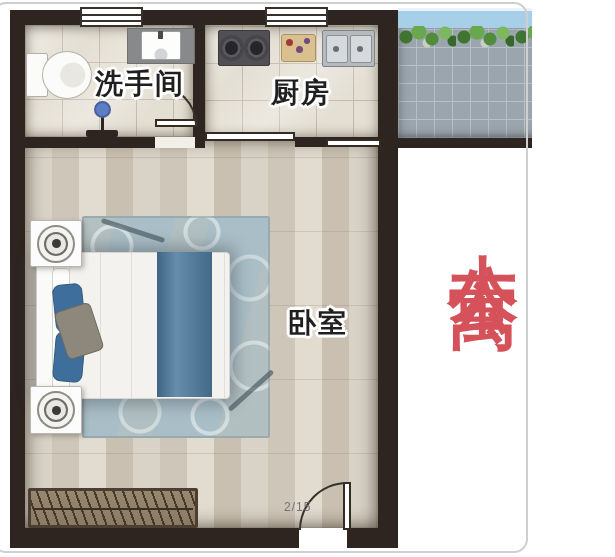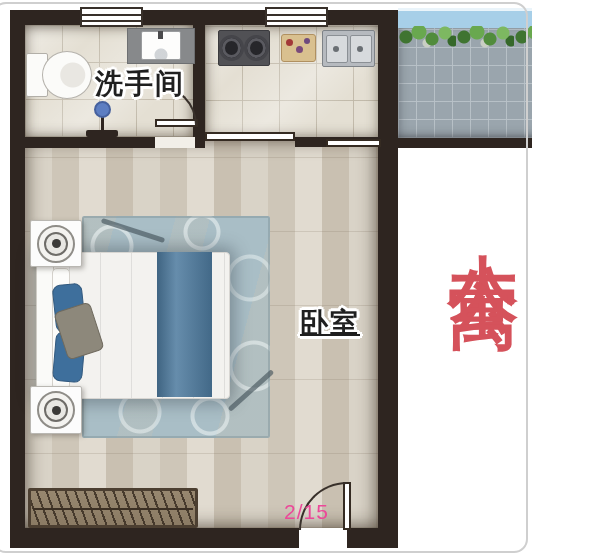--- a/index.html
+++ b/index.html
@@ -83,21 +83,21 @@
   .bench:after{content:"";position:absolute;left:2px;right:2px;top:50%;height:2px;background:#3c3024;}
   .stove{position:absolute;background:#515155;border-radius:2px;border:1px solid #3a3a3e;
     display:flex;align-items:center;justify-content:space-around;}
   .burner{width:20px;height:20px;border-radius:50%;background:#26262a;border:3px solid #45454a;
     box-shadow:inset 0 0 0 3px #5a5a60;}
   .board{position:absolute;background:#d9c08f;border:1px solid #b09060;border-radius:3px;}
   .veg{position:absolute;border-radius:50%;}
   .ksink{position:absolute;background:#b6babf;border:1px solid #7d8287;border-radius:2px;}
   .basin{position:absolute;background:#d7dadd;border:1px solid #8b9095;border-radius:2px;}
   .drainhole{position:absolute;width:6px;height:6px;border-radius:50%;background:#6a6f74;}
-  .watermark{position:absolute;color:#ec4899;font-size:21px;letter-spacing:1px;}
+  .watermark{position:absolute;color:#737373;font-size:12px;letter-spacing:1px;}
   .frame{position:absolute;top:2px;right:4px;bottom:4px;left:-8px;border:2px solid #cfcfcf;border-radius:14px;}
 </style>
 </head>
 <body>
 
 <div class="page">
 
   <div class="tile-floor" style="left:25px;top:25px;width:168px;height:112px;"></div>
   <div class="tile-floor" style="left:205px;top:25px;width:175px;height:113px;"></div>
   <div class="balcony-floor" style="left:398px;top:28px;width:175px;height:110px;"></div>
@@ -182,20 +182,21 @@
         </div>
       </div>
   </div>
 
   <div class="bench" style="left:28px;top:488px;width:170px;height:40px;"></div>
 
   <div class="door-leaf" style="left:343px;top:482px;width:8px;height:48px;"></div>
   <div class="arc-tl" style="left:299px;top:482px;width:48px;height:48px;"></div>
 
   <div class="room-label" style="left:140px;top:84px;">洗手间</div>
-  <div class="room-label" style="left:330px;top:323px;text-decoration:underline;">卧室</div>
+  <div class="room-label" style="left:301px;top:93px;">厨房</div>
+  <div class="room-label" style="left:318px;top:323px;">卧室</div>
 
   <div class="watermark" style="left:284px;top:500px;">2/15</div>
 
   <div class="caption">大公寓</div>
 
   <div class="frame"></div>
 </div>
 
 </body></html>

